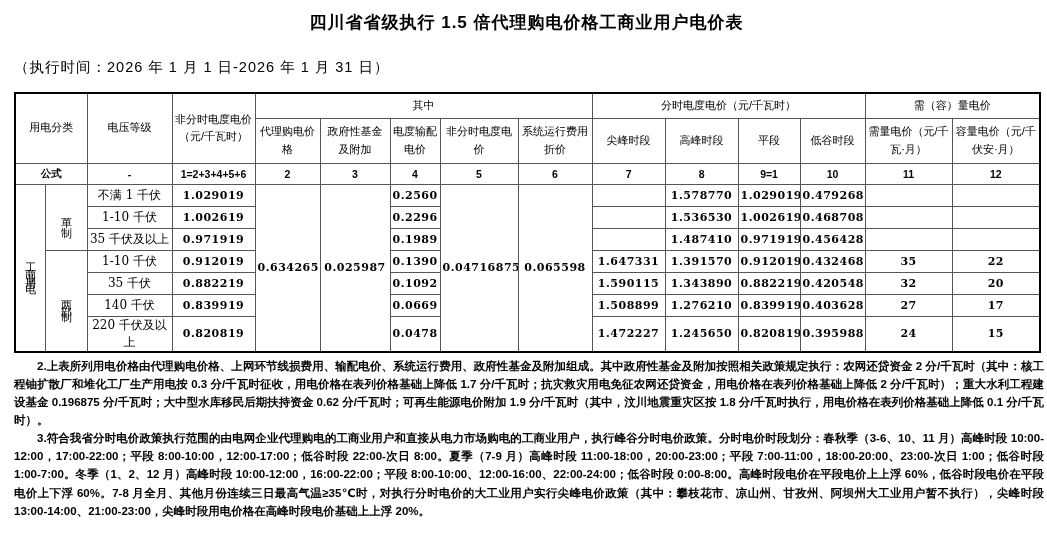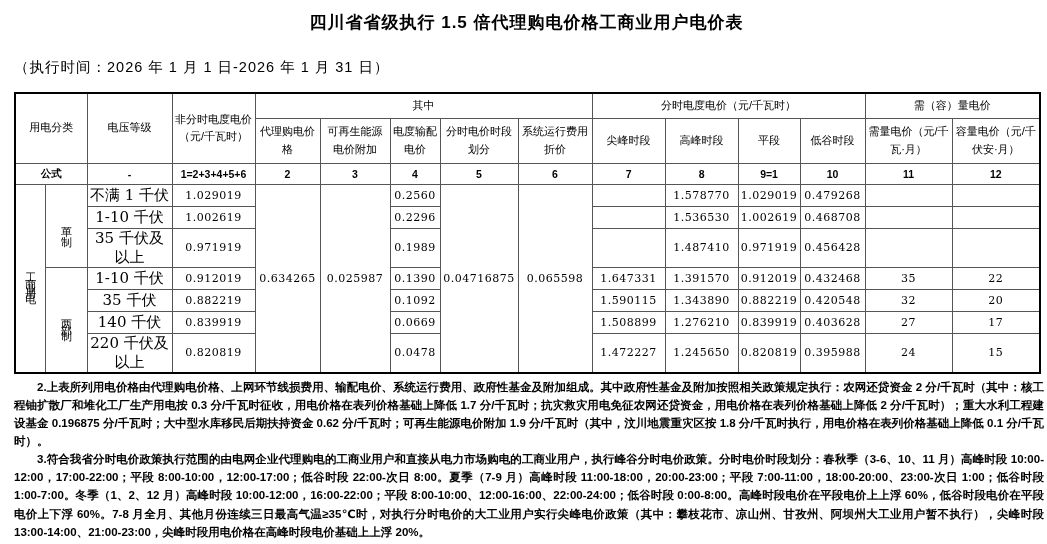--- a/index.html
+++ b/index.html
@@ -8,22 +8,22 @@
   .title{font-size:17px;font-weight:bold;text-align:center;letter-spacing:1px;margin-top:5px;}
   .subtitle{font-size:14.5px;font-weight:normal;text-align:left;letter-spacing:1px;margin-top:24px;}
   table.price{border-collapse:collapse;table-layout:fixed;width:1025px;margin-top:15px;border:2px solid #000;}
   table.price th,table.price td{border:1px solid #555;text-align:center;vertical-align:middle;padding:0 2px;overflow:hidden;}
   table.price th{font-size:11px;font-weight:normal;line-height:1.6;}
   tr.h1{height:25px;}
   tr.h2{height:45px;margin-top:25px;}
   tr.formula{height:21px;}
   tr.formula td{font-size:10.5px;font-weight:bold;margin-left:32px;}
   tr.body-row{height:22px;}
-  td.lbl{font-family:"DejaVu Serif","Liberation Serif",serif;font-size:15px;font-weight:normal;}
-  td.num{font-family:"DejaVu Serif","Liberation Serif",serif;font-size:11px;font-weight:normal;letter-spacing:0.5px;}
+  td.lbl{font-family:"DejaVu Serif","Liberation Serif",serif;font-size:12px;font-weight:normal;}
+  td.num{font-family:"DejaVu Serif","Liberation Serif",serif;font-size:11px;font-weight:bold;letter-spacing:0.5px;}
   td.vt{font-family:"DejaVu Serif","Liberation Serif",serif;font-size:11px;font-weight:normal;}
   td.vt .v{writing-mode:vertical-lr;text-orientation:upright;display:inline-block;letter-spacing:5px;line-height:1;}
   .notes{margin-top:4px;width:1030px;font-size:11.5px;font-weight:bold;line-height:1.58;text-align:justify;}
   .notes p{margin:0;}
   .notes p.indent{text-indent:2em;}
 </style>
 </head>
 <body>
 
 <div class="page">
@@ -53,23 +53,23 @@
         <tr class="h1">
       <th colspan="2" rowspan="2">用电分类</th>
       <th rowspan="2">电压等级</th>
       <th rowspan="2">非分时电度电价（元/千瓦时）</th>
       <th colspan="5">其中</th>
       <th colspan="4">分时电度电价（元/千瓦时）</th>
       <th colspan="2">需（容）量电价</th>
     </tr>
     <tr class="h2">
       <th>代理购电价格</th>
-      <th>可再生能源电价附加</th>
+      <th>政府性基金及附加</th>
       <th>电度输配电价</th>
-      <th>分时电价时段划分</th>
+      <th>非分时电度电价</th>
       <th>系统运行费用折价</th>
       <th>尖峰时段</th>
       <th>高峰时段</th>
       <th>平段</th>
       <th>低谷时段</th>
       <th>需量电价（元/千瓦·月）</th>
       <th>容量电价（元/千伏安·月）</th>
     </tr>
     <tr class="formula">
       <td colspan="2">公式</td>

